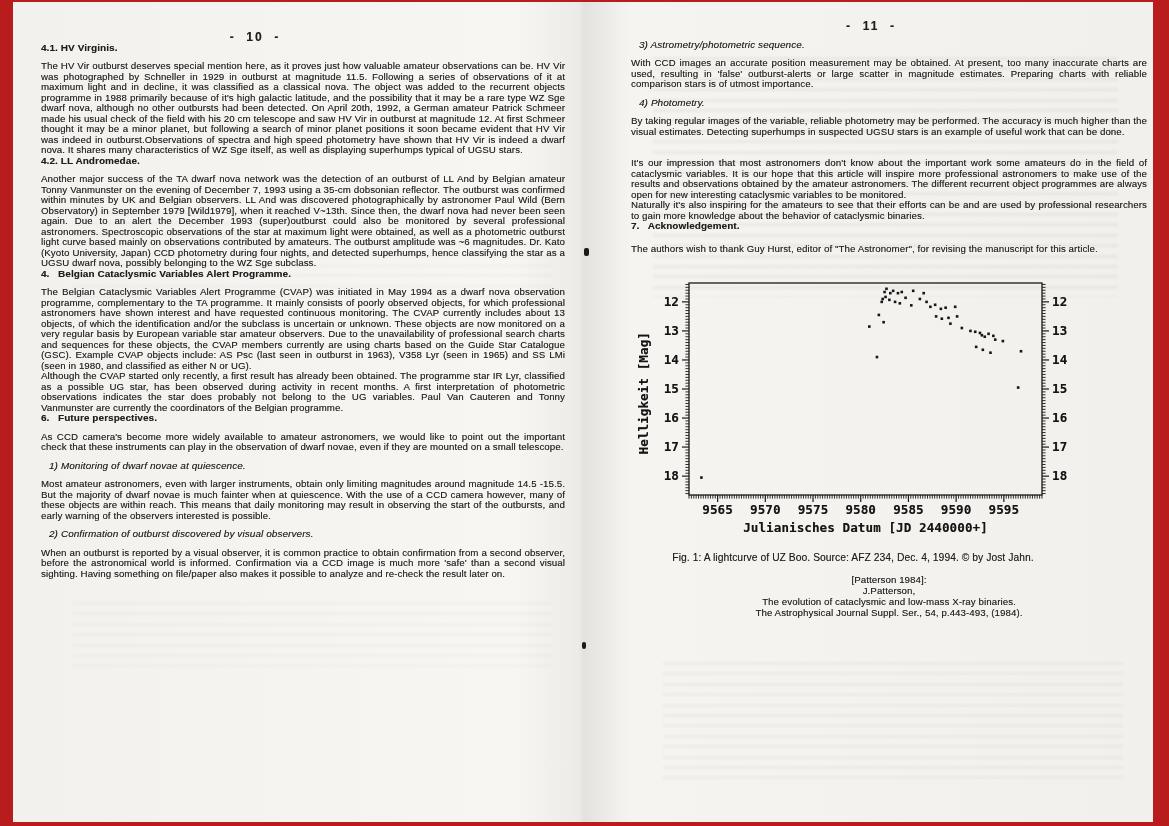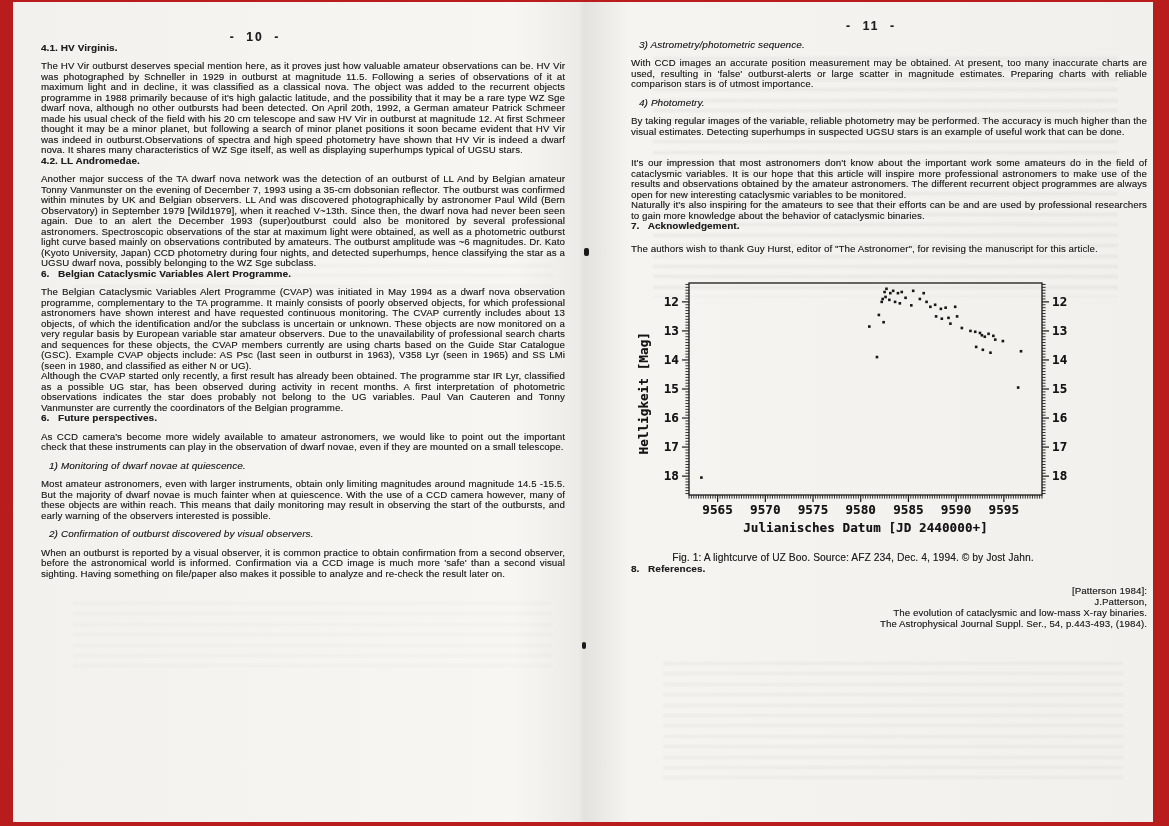--- a/index.html
+++ b/index.html
@@ -26,21 +26,21 @@
   h4.ital{font-size:9.9px;font-weight:normal;font-style:italic;margin:8px;text-align:left;}
   p{margin:0;}
 
   .mt-sec{margin-top:22px;} .mt-par{margin-top:8px;}
   .mt-42{margin-top:15px;} .mt-6{margin-top:25px;}
   .mt-sub{margin-top:15px;} .mt-subp{margin-top:4px;}
   .mt-sub2{margin-top:25px;}
   .mt-s4{margin-top:13px;} .mt-imp{margin-top:21px;}
   .mt-7{margin-top:27px;} .mt-7p{margin-top:12px;}
   .mt-8{margin-top:28px;} .mt-ref{margin-top:10px;}
-  .reflines{text-align:right;line-height:11px;}
+  .reflines{text-align:center;line-height:11px;}
 
   .chartblock{margin-left:6px;width:432px;}
   .chart-title{margin-top:37px;text-align:center;padding-left:50px;
       font-family:"DejaVu Sans Mono",monospace;font-weight:bold;font-size:12px;
       text-decoration:underline;letter-spacing:0.5px;color:#141414;}
   .chart-svg{display:block;margin-top:23px;}
   .fig-caption{margin-top:13px;text-align:center;font-size:10.2px;letter-spacing:0.1px;
       line-height:12px;text-align:center;}
 </style>
 </head>
@@ -58,21 +58,21 @@
 
     <div class="col col-left">
       <div class="pageno pageno-left">-  10  -</div>
 
       <h3 class="num mt-sec">4.1. HV Virginis.</h3>
       <p class="mt-par">The HV Vir outburst deserves special mention here, as it proves just how valuable amateur observations can be. HV Vir was photographed by Schneller in 1929 in outburst at magnitude 11.5. Following a series of observations of it at maximum light and in decline, it was classified as a classical nova. The object was added to the recurrent objects programme in 1988 primarily because of it's high galactic latitude, and the possibility that it may be a rare type WZ Sge dwarf nova, although no other outbursts had been detected. On April 20th, 1992, a German amateur Patrick Schmeer made his usual check of the field with his 20 cm telescope and saw HV Vir in outburst at magnitude 12. At first Schmeer thought it may be a minor planet, but following a search of minor planet positions it soon became evident that HV Vir was indeed in outburst.Observations of spectra and high speed photometry have shown that HV Vir is indeed a dwarf nova. It shares many characteristics of WZ Sge itself, as well as displaying superhumps typical of UGSU stars.</p>
 
       <h3 class="num mt-42">4.2. LL Andromedae.</h3>
       <p class="mt-par">Another major success of the TA dwarf nova network was the detection of an outburst of LL And by Belgian amateur Tonny Vanmunster on the evening of December 7, 1993 using a 35-cm dobsonian reflector. The outburst was confirmed within minutes by UK and Belgian observers. LL And was discovered photographically by astronomer Paul Wild (Bern Observatory) in September 1979 [Wild1979], when it reached V~13th. Since then, the dwarf nova had never been seen again. Due to an alert the December 1993 (super)outburst could also be monitored by several professional astronomers. Spectroscopic observations of the star at maximum light were obtained, as well as a photometric outburst light curve based mainly on observations contributed by amateurs. The outburst amplitude was ~6 magnitudes. Dr. Kato (Kyoto University, Japan) CCD photometry during four nights, and detected superhumps, hence classifying the star as a UGSU dwarf nova, possibly belonging to the WZ Sge subclass.</p>
 
-      <h3 class="num mt-sec">6.   Belgian Cataclysmic Variables Alert Programme.</h3>
+      <h3 class="num mt-sec">4.   Belgian Cataclysmic Variables Alert Programme.</h3>
       <p class="mt-par">The Belgian Cataclysmic Variables Alert Programme (CVAP) was initiated in May 1994 as a dwarf nova observation programme, complementary to the TA programme. It mainly consists of poorly observed objects, for which professional astronomers have shown interest and have requested continuous monitoring. The CVAP currently includes about 13 objects, of which the identification and/or the subclass is uncertain or unknown. These objects are now monitored on a very regular basis by European variable star amateur observers. Due to the unavailability of professional search charts and sequences for these objects, the CVAP members currently are using charts based on the Guide Star Catalogue (GSC). Example CVAP objects include: AS Psc (last seen in outburst in 1963), V358 Lyr (seen in 1965) and SS LMi (seen in 1980, and classified as either N or UG).</p>
       <p>Although the CVAP started only recently, a first result has already been obtained. The programme star IR Lyr, classified as a possible UG star, has been observed during activity in recent months. A first interpretation of photometric observations indicates the star does probably not belong to the UG variables. Paul Van Cauteren and Tonny Vanmunster are currently the coordinators of the Belgian programme.</p>
 
       <h3 class="num mt-6">6.   Future perspectives.</h3>
       <p class="mt-par">As CCD camera's become more widely available to amateur astronomers, we would like to point out the important check that these instruments can play in the observation of dwarf novae, even if they are mounted on a small telescope.</p>
 
       <h4 class="ital mt-sub">1) Monitoring of dwarf novae at quiescence.</h4>
       <p class="mt-subp">Most amateur astronomers, even with larger instruments, obtain only limiting magnitudes around magnitude 14.5 -15.5. But the majority of dwarf novae is much fainter when at quiescence. With the use of a CCD camera however, many of these objects are within reach. This means that daily monitoring may result in observing the start of the outbursts, and early warning of the observers interested is possible.</p>
 
       <h4 class="ital mt-sub2">2) Confirmation of outburst discovered by visual observers.</h4>
@@ -460,21 +460,20 @@
             <rect x="364.5837837837803" y="62.78219178082193" width="2.6" height="2.6" fill="#161616"></rect>
             <rect x="337.8702702702737" y="68.59041095890416" width="2.6" height="2.6" fill="#161616"></rect>
             <rect x="344.5486486486417" y="71.49452054794524" width="2.6" height="2.6" fill="#161616"></rect>
             <rect x="352.1810810810845" y="74.39863013698633" width="2.6" height="2.6" fill="#161616"></rect>
             <rect x="382.7108108108038" y="72.94657534246576" width="2.6" height="2.6" fill="#161616"></rect>
             <rect x="379.84864864864863" y="109.24794520547947" width="2.6" height="2.6" fill="#161616"></rect>
           </svg>
         <div class="fig-caption">Fig. 1: A lightcurve of UZ Boo. Source: AFZ 234, Dec. 4, 1994. © by Jost Jahn.</div>
       </div>
 
-      <h3 class="num mt-8">8.   References.</h3>
       <div class="reflines mt-ref">
         <p>[Patterson 1984]:</p>
         <p>J.Patterson,</p>
         <p>The evolution of cataclysmic and low-mass X-ray binaries.</p>
         <p>The Astrophysical Journal Suppl. Ser., 54, p.443-493, (1984).</p>
       </div>
     </div>
 
   </div>
 </div>

